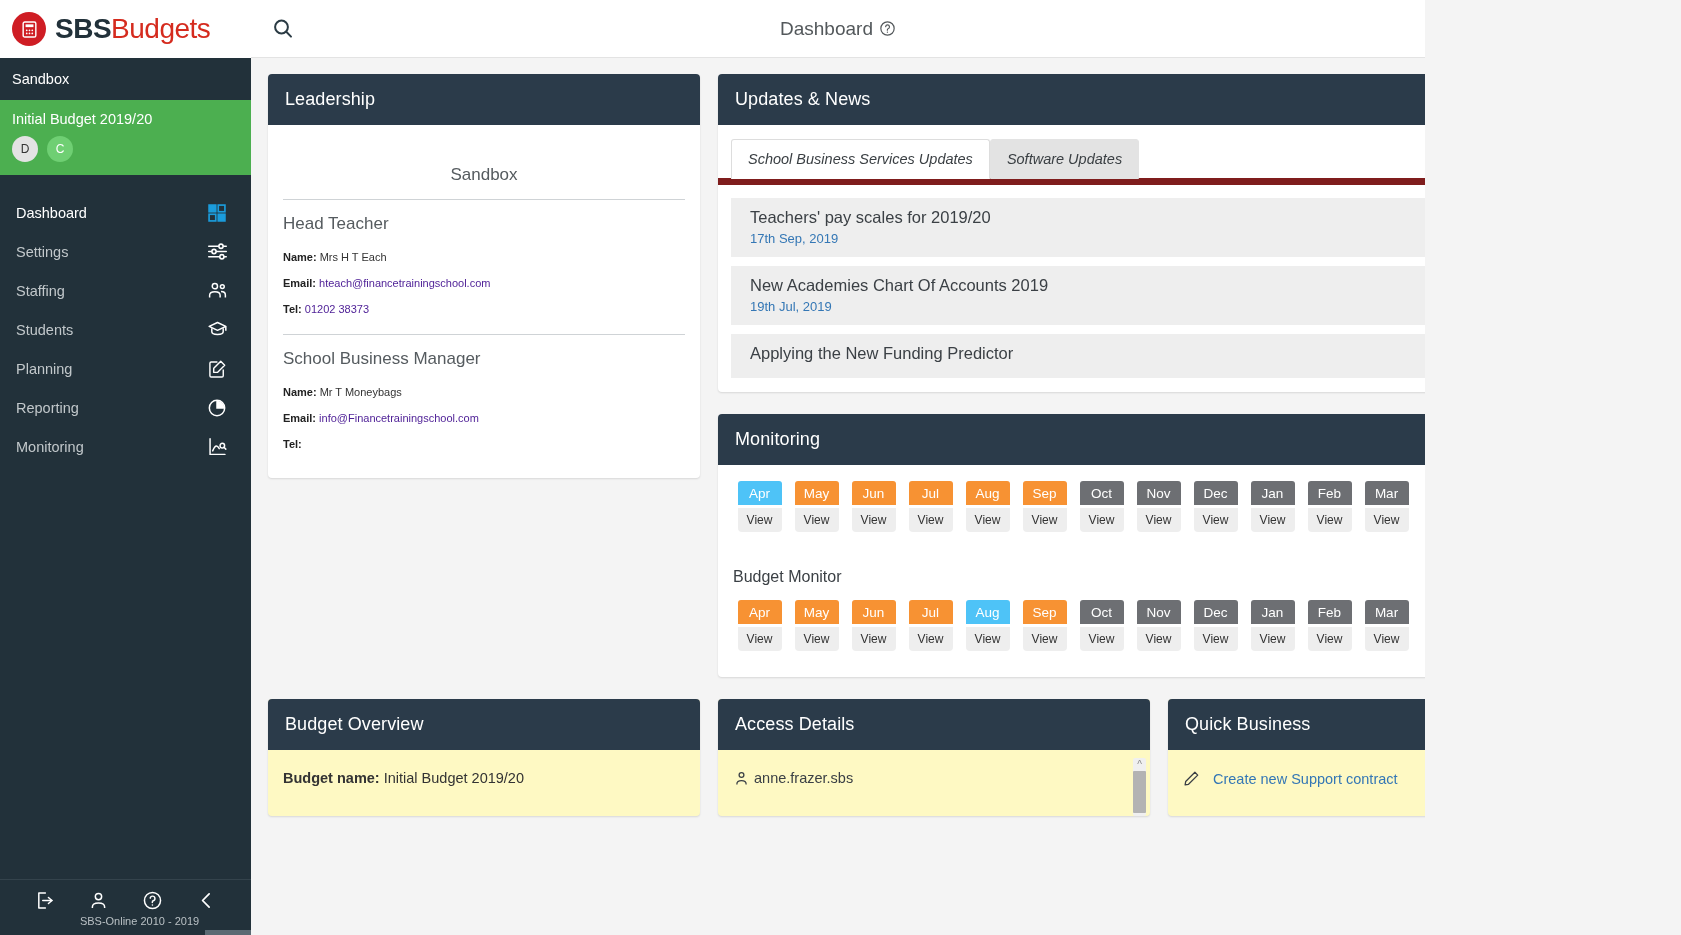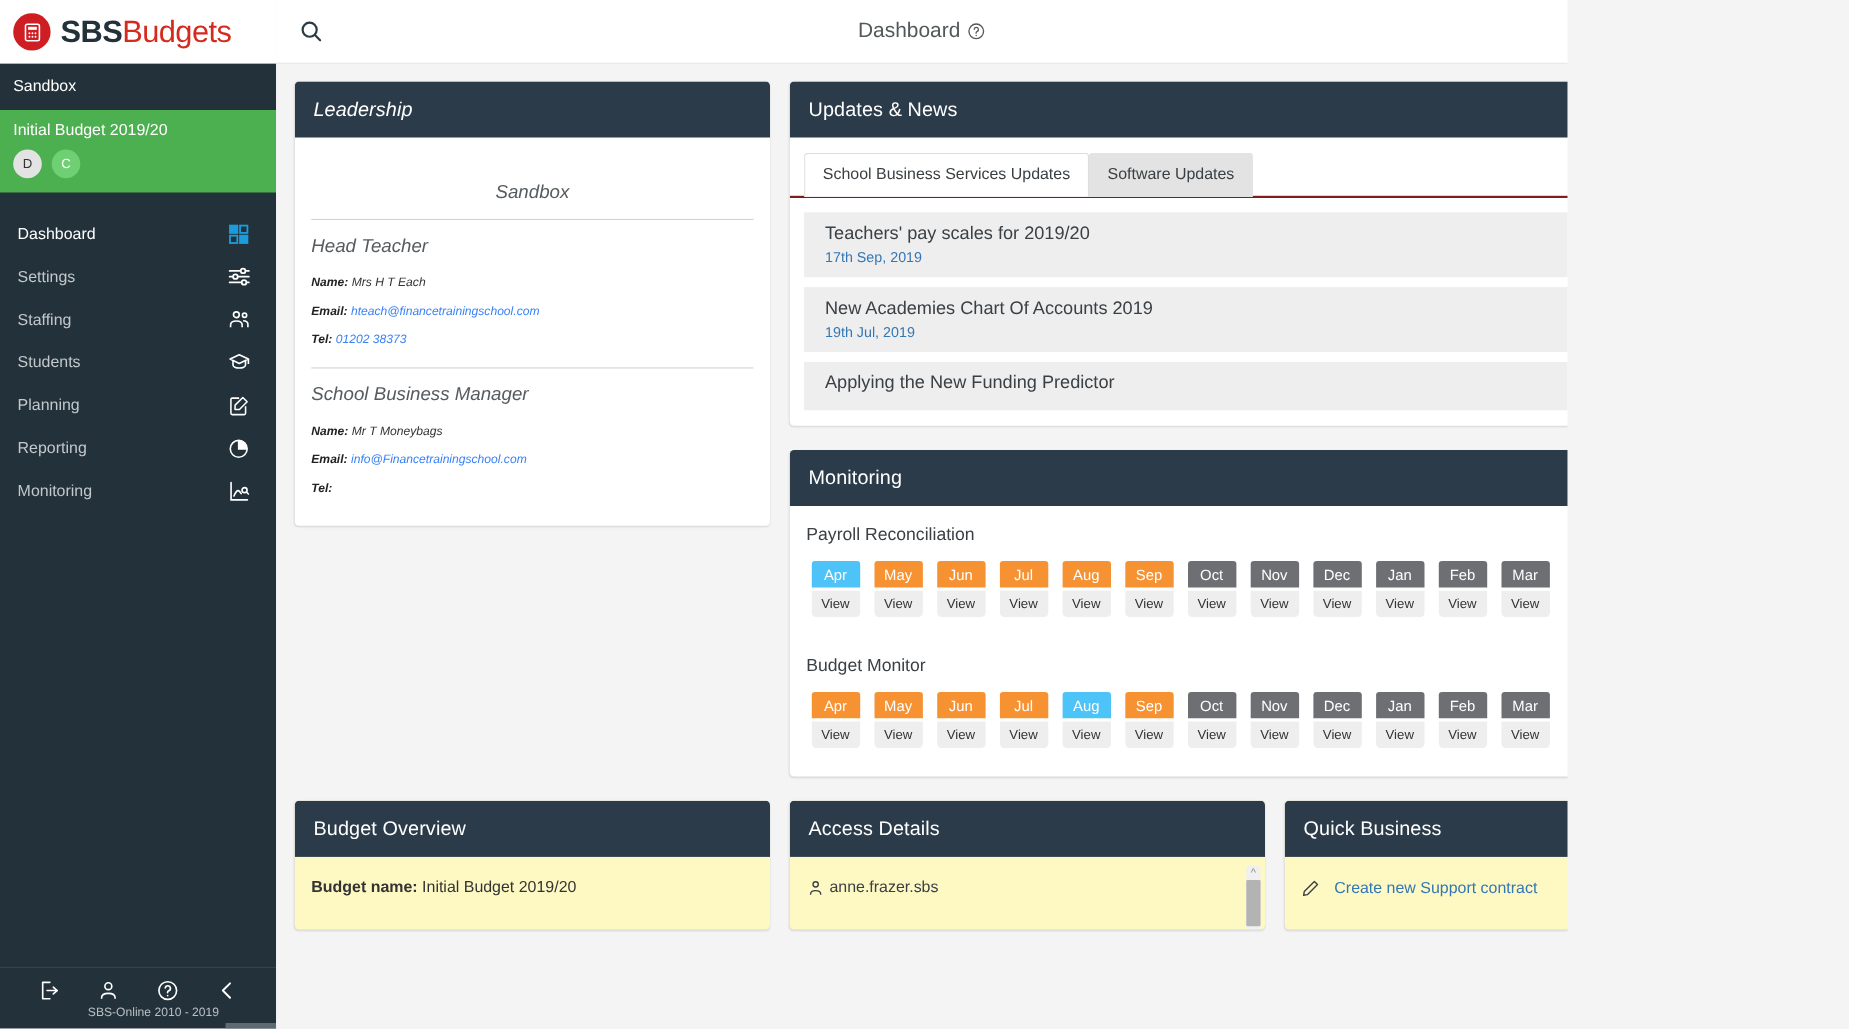--- a/index.html
+++ b/index.html
@@ -93,21 +93,21 @@
   .content {
     flex: 1 1 auto; background: #f4f4f4; overflow: hidden;
     padding: 16px 0 0 0; position: relative;
   }
   .grid {
     display: grid;
     grid-template-columns: 432px 856px;
     gap: 0 18px;
     padding: 0 18px 0 17px;
   }
-  .col-left { display: flex; flex-direction: column; font-style: italic; }
+  .col-left { display: flex; flex-direction: column; }
   .col-right { display: flex; flex-direction: column; }
 
   .card {
     background: #ffffff;
     border-radius: 4px;
     box-shadow: 0 1px 2px rgba(0,0,0,0.12);
     margin-bottom: 22px;
     overflow: hidden;
   }
   .card-head {
@@ -117,25 +117,25 @@
   }
   .card-body { padding: 0; }
 
   
   .lead-body { padding: 22px 15px 16px 15px; }
   .lead-school { text-align: center; font-size: 17px; color: #555b5f; padding: 18px 0 14px 0; }
   .lead-sep { border-top: 1px solid #cfd3d6; }
   .lead-role { font-size: 17px; color: #555b5f; padding: 14px 0 10px 0; }
   .lead-row { font-size: 11px; color: #333; padding: 7px 0; }
   .lead-row b { color: #222; font-weight: 700; }
-  .lead-link { color: #3b82f6; text-decoration: none; cursor: pointer; }
+  .lead-link { color: #4c1d95; text-decoration: none; cursor: pointer; }
   .lead-block-last { padding-bottom: 12px; }
 
   
-  .tabs { display: flex; padding: 13px 13px 0 13px; border-bottom: 2px solid #7f1d1d; }
+  .tabs { display: flex; padding: 13px 13px 0 13px; border-bottom: 7px solid #7f1d1d; font-style: italic; }
   .tab {
     padding: 11px 16px; font-size: 14.5px; color: #3a3f43; cursor: pointer;
     border: 1px solid transparent; border-radius: 3px 3px 0 0;
     position: relative; top: 1px; background: transparent;
   }
   .tab.active { background: #ffffff; border-color: #dddddd; border-bottom-color: #ffffff; }
   .tab.inactive { background: #e3e3e3; border-color: #e3e3e3; }
   .news-list { padding: 13px 13px 14px 13px; }
   .news-item { background: #eeeeee; padding: 10px 19px 11px 19px; margin-bottom: 9px; cursor:pointer; }
   .news-item:last-child { margin-bottom: 0; }
@@ -420,21 +420,20 @@
                   <div class="news-title">Applying the New Funding Predictor</div>
                 </div>
               </div>
             </div>
           </section>
 
           <section class="card">
             <div class="card-head">Monitoring</div>
             <div class="card-body mon-body">
 
-              <div class="mon-sub">Payroll Reconciliation</div>
               <div class="month-row" id="payroll-row">
                   <div class="month-cell">
                     <div class="month-chip" style="background: rgb(78, 195, 247);">Apr</div>
                     <div class="month-view">View</div>
                   </div>
                   <div class="month-cell">
                     <div class="month-chip" style="background: rgb(247, 146, 51);">May</div>
                     <div class="month-view">View</div>
                   </div>
                   <div class="month-cell">

